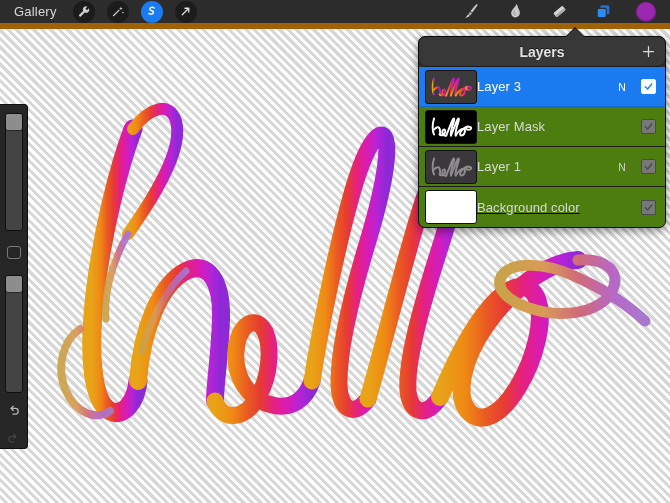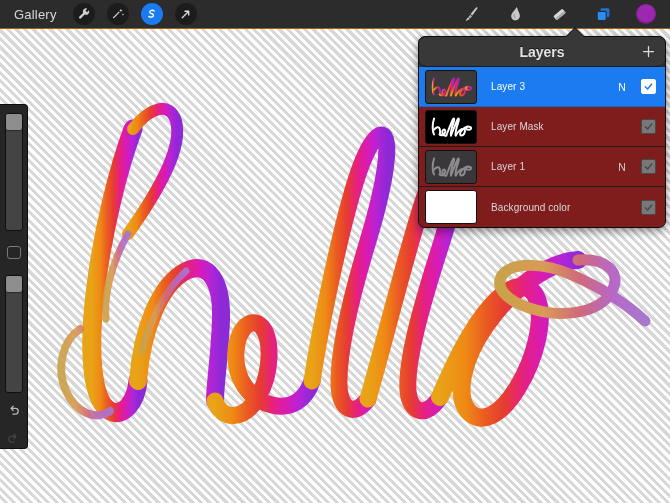--- a/index.html
+++ b/index.html
@@ -21,21 +21,21 @@
     overflow:hidden;
   }
   #artwork {
     position:absolute; left:0; top:0; width:670px; height:474px;
   }
 
   
   #toolbar {
     position:absolute; left:0; top:0; width:670px; height:29px;
     background:#2c2c2c;
-    border-bottom:1px solid #a16207;
+    border-bottom:6px solid #a16207;
     display:flex; align-items:center;
     z-index:40;
   }
   #toolbar-left { display:flex; align-items:center; padding-left:14px; gap:12px; }
   #toolbar-right { display:flex; align-items:center; margin-left:auto; padding-right:14px; gap:22px; }
 
   .gallery-label {
     color:#d8d8d8; font-size:13px; letter-spacing:.2px;
     padding-right:4px; user-select:none;
   }
@@ -133,41 +133,40 @@
   #add-layer-btn svg { display:block; }
 
   #layer-list { display:flex; flex-direction:column; }
   .layer-row {
     display:flex; align-items:center;
     height:40px;
     padding:0 9px 0 6px;
     border-bottom:1px solid #1e1e1e;
     position:relative;
   }
-  .layer-row:last-child { border-bottom:none; }
+  .layer-row:last-child { border-bottom:none;text-decoration:underline; }
   .layer-row.selected { background:#1a7cf0; border-bottom-color:#1569cc; }
-  .layer-row.plain { background:#7f1d1d; }
+  .layer-row.plain { background:#4d7c0f; }
 
   .thumb {
     width:52px; height:34px;
     border-radius:3px;
     border:1px solid #121212;
     flex:0 0 auto;
     overflow:hidden;
     position:relative;
   }
   .thumb svg { display:block; width:100%; height:100%; }
   .thumb.white { background:#ffffff; }
   .thumb.darkbg { background:#3b3b3b; }
   .thumb.blackbg { background:#000000; }
   .thumb.graybg { background:#3a373a; }
 
   .layer-name {
-    color:#d9d9d9; font-size:10px;
-    margin-left:14px;
+    color:#d9d9d9; font-size:13px;
     flex:1 1 auto;
     user-select:none;
     letter-spacing:.1px;
   }
   .layer-row.selected .layer-name { color:#ffffff; }
 
   .blend-mode {
     color:#cfcfcf; font-size:10.5px;
     margin-right:14px;
     width:10px; text-align:center;

